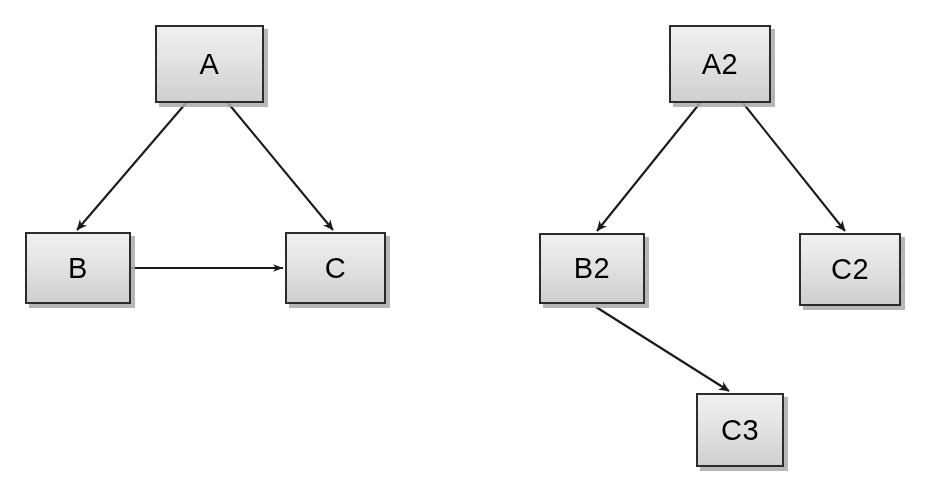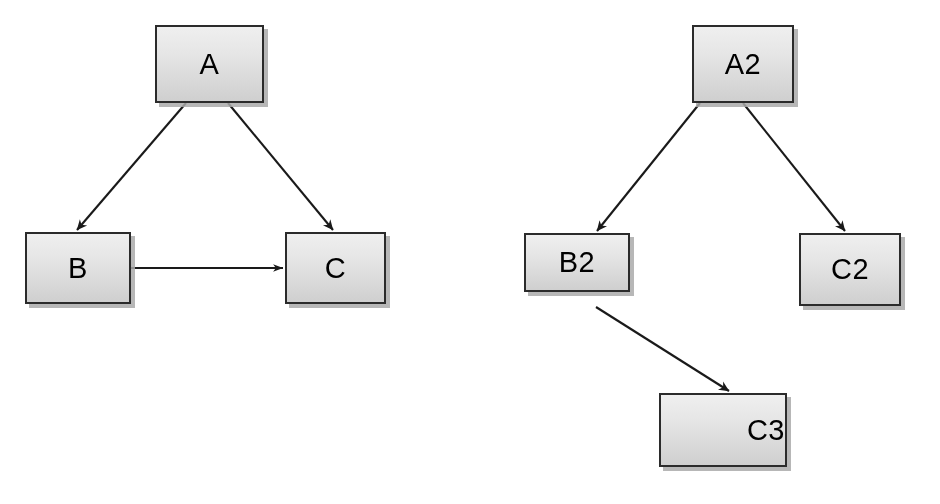--- a/index.html
+++ b/index.html
@@ -76,27 +76,27 @@
         <span class="node-label">A</span>
       </div>
       <div class="node" style="left: 25px; top: 232px; width: 106px; height: 72px;">
         <span class="node-label">B</span>
       </div>
       <div class="node" style="left: 285px; top: 232px; width: 101px; height: 72px;">
         <span class="node-label">C</span>
       </div>
     </div>
   <div id="nodes-right">
-      <div class="node" style="left: 669px; top: 25px; width: 102px; height: 78px; margin-left: 23px;">
+      <div class="node" style="left: 669px; top: 25px; width: 102px; height: 78px;">
         <span class="node-label">A2</span>
       </div>
-      <div class="node" style="left: 524px; top: 233px; width: 106px; height: 59px;">
+      <div class="node" style="left: 539px; top: 233px; width: 106px; height: 71px;">
         <span class="node-label">B2</span>
       </div>
       <div class="node" style="left: 799px; top: 233px; width: 102px; height: 73px; text-align: center;">
         <span class="node-label">C2</span>
       </div>
-      <div class="node" style="left: 659px; top: 393px; width: 128px; height: 74px; justify-content: flex-end;">
+      <div class="node" style="left: 696px; top: 393px; width: 88px; height: 74px;">
         <span class="node-label">C3</span>
       </div>
     </div>
 
 </div>
 
 </body></html>

